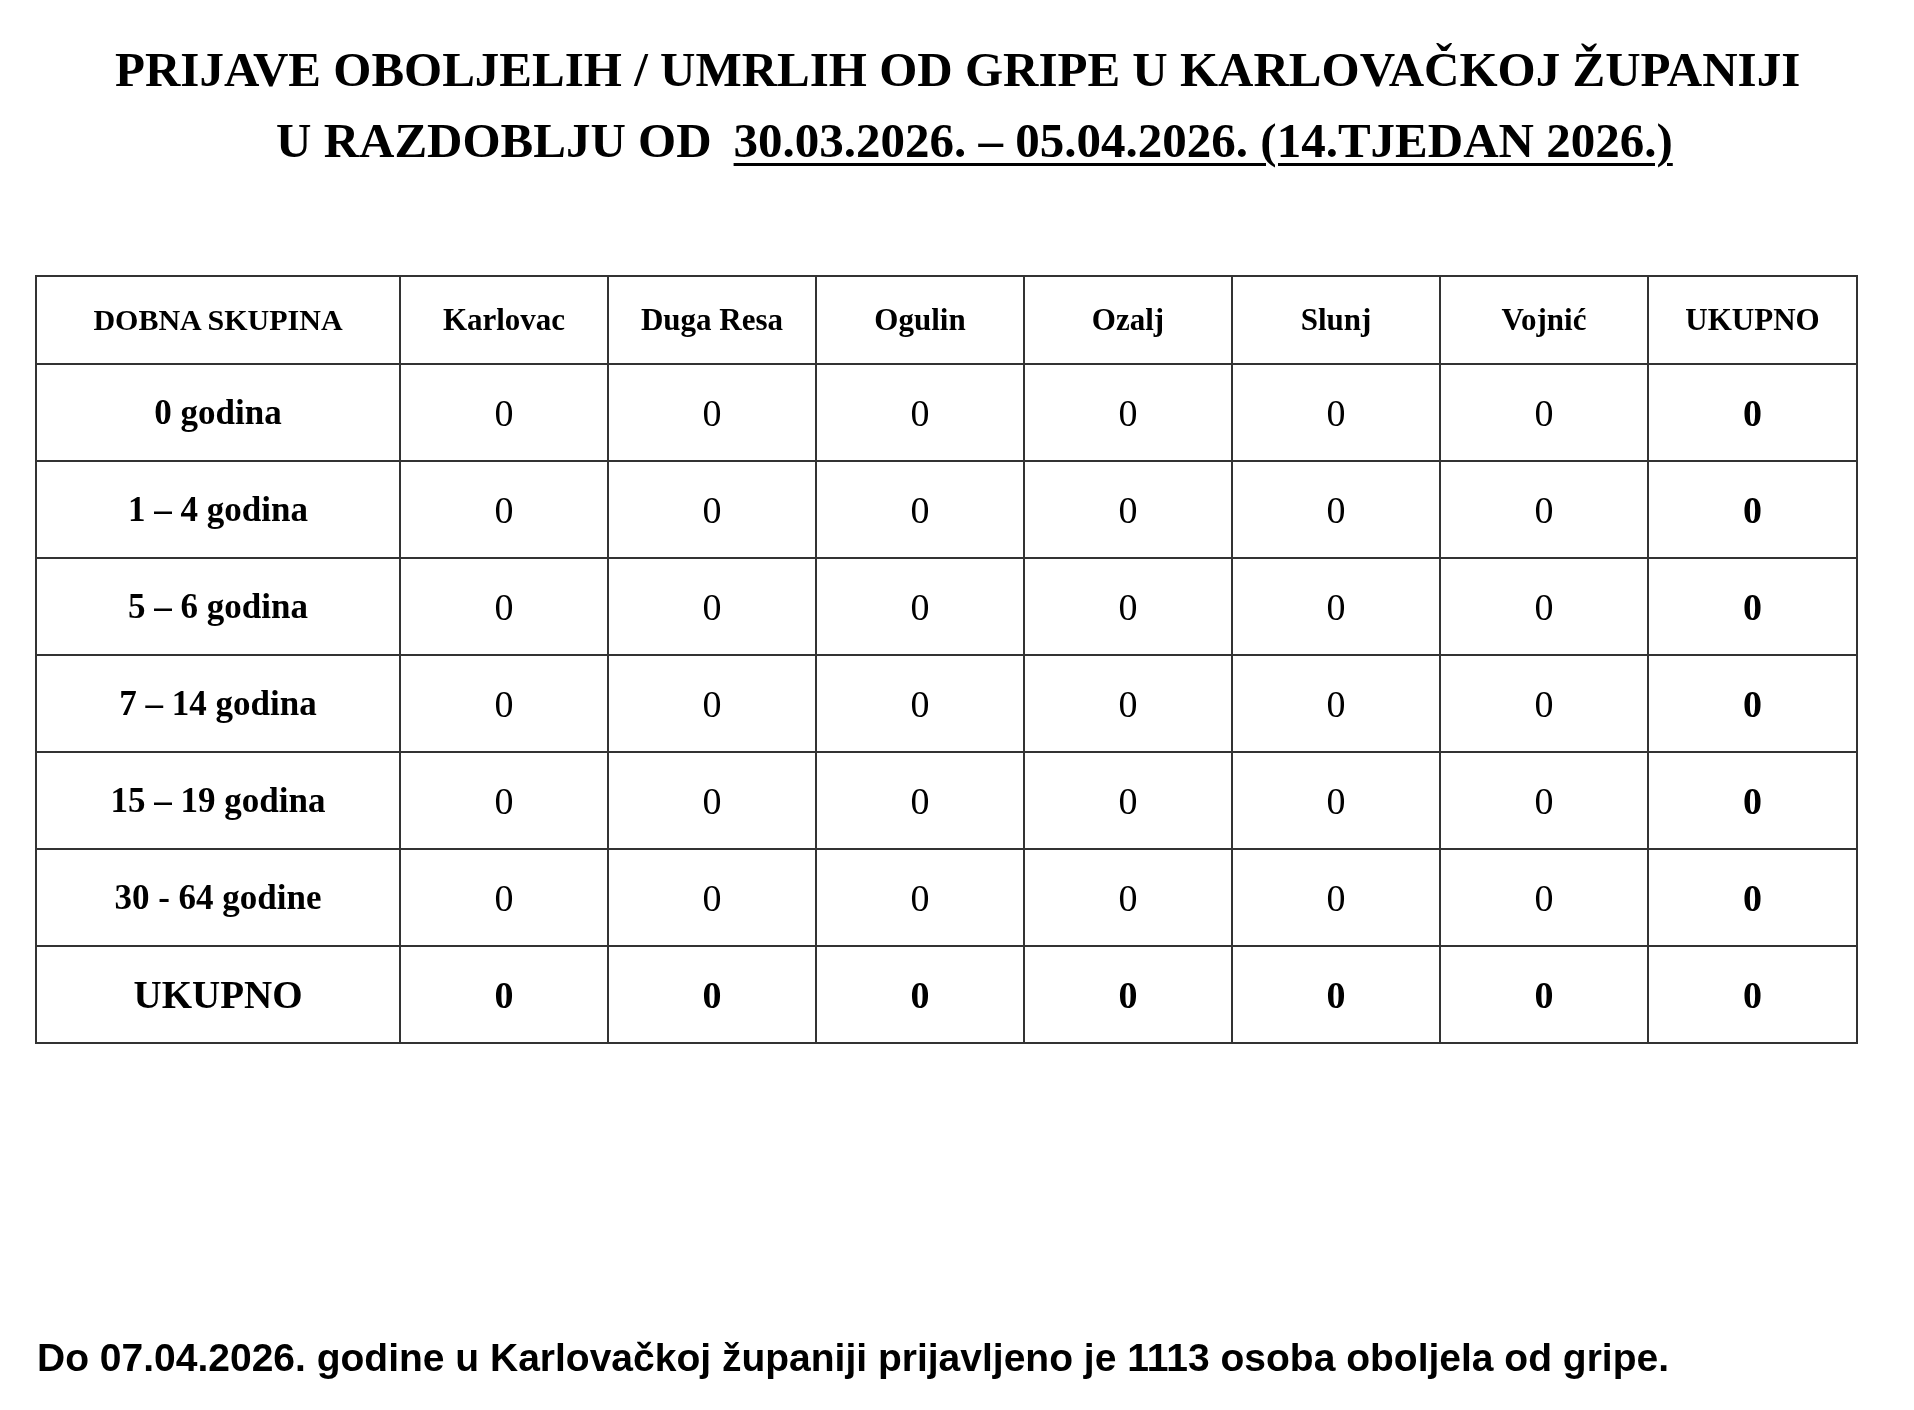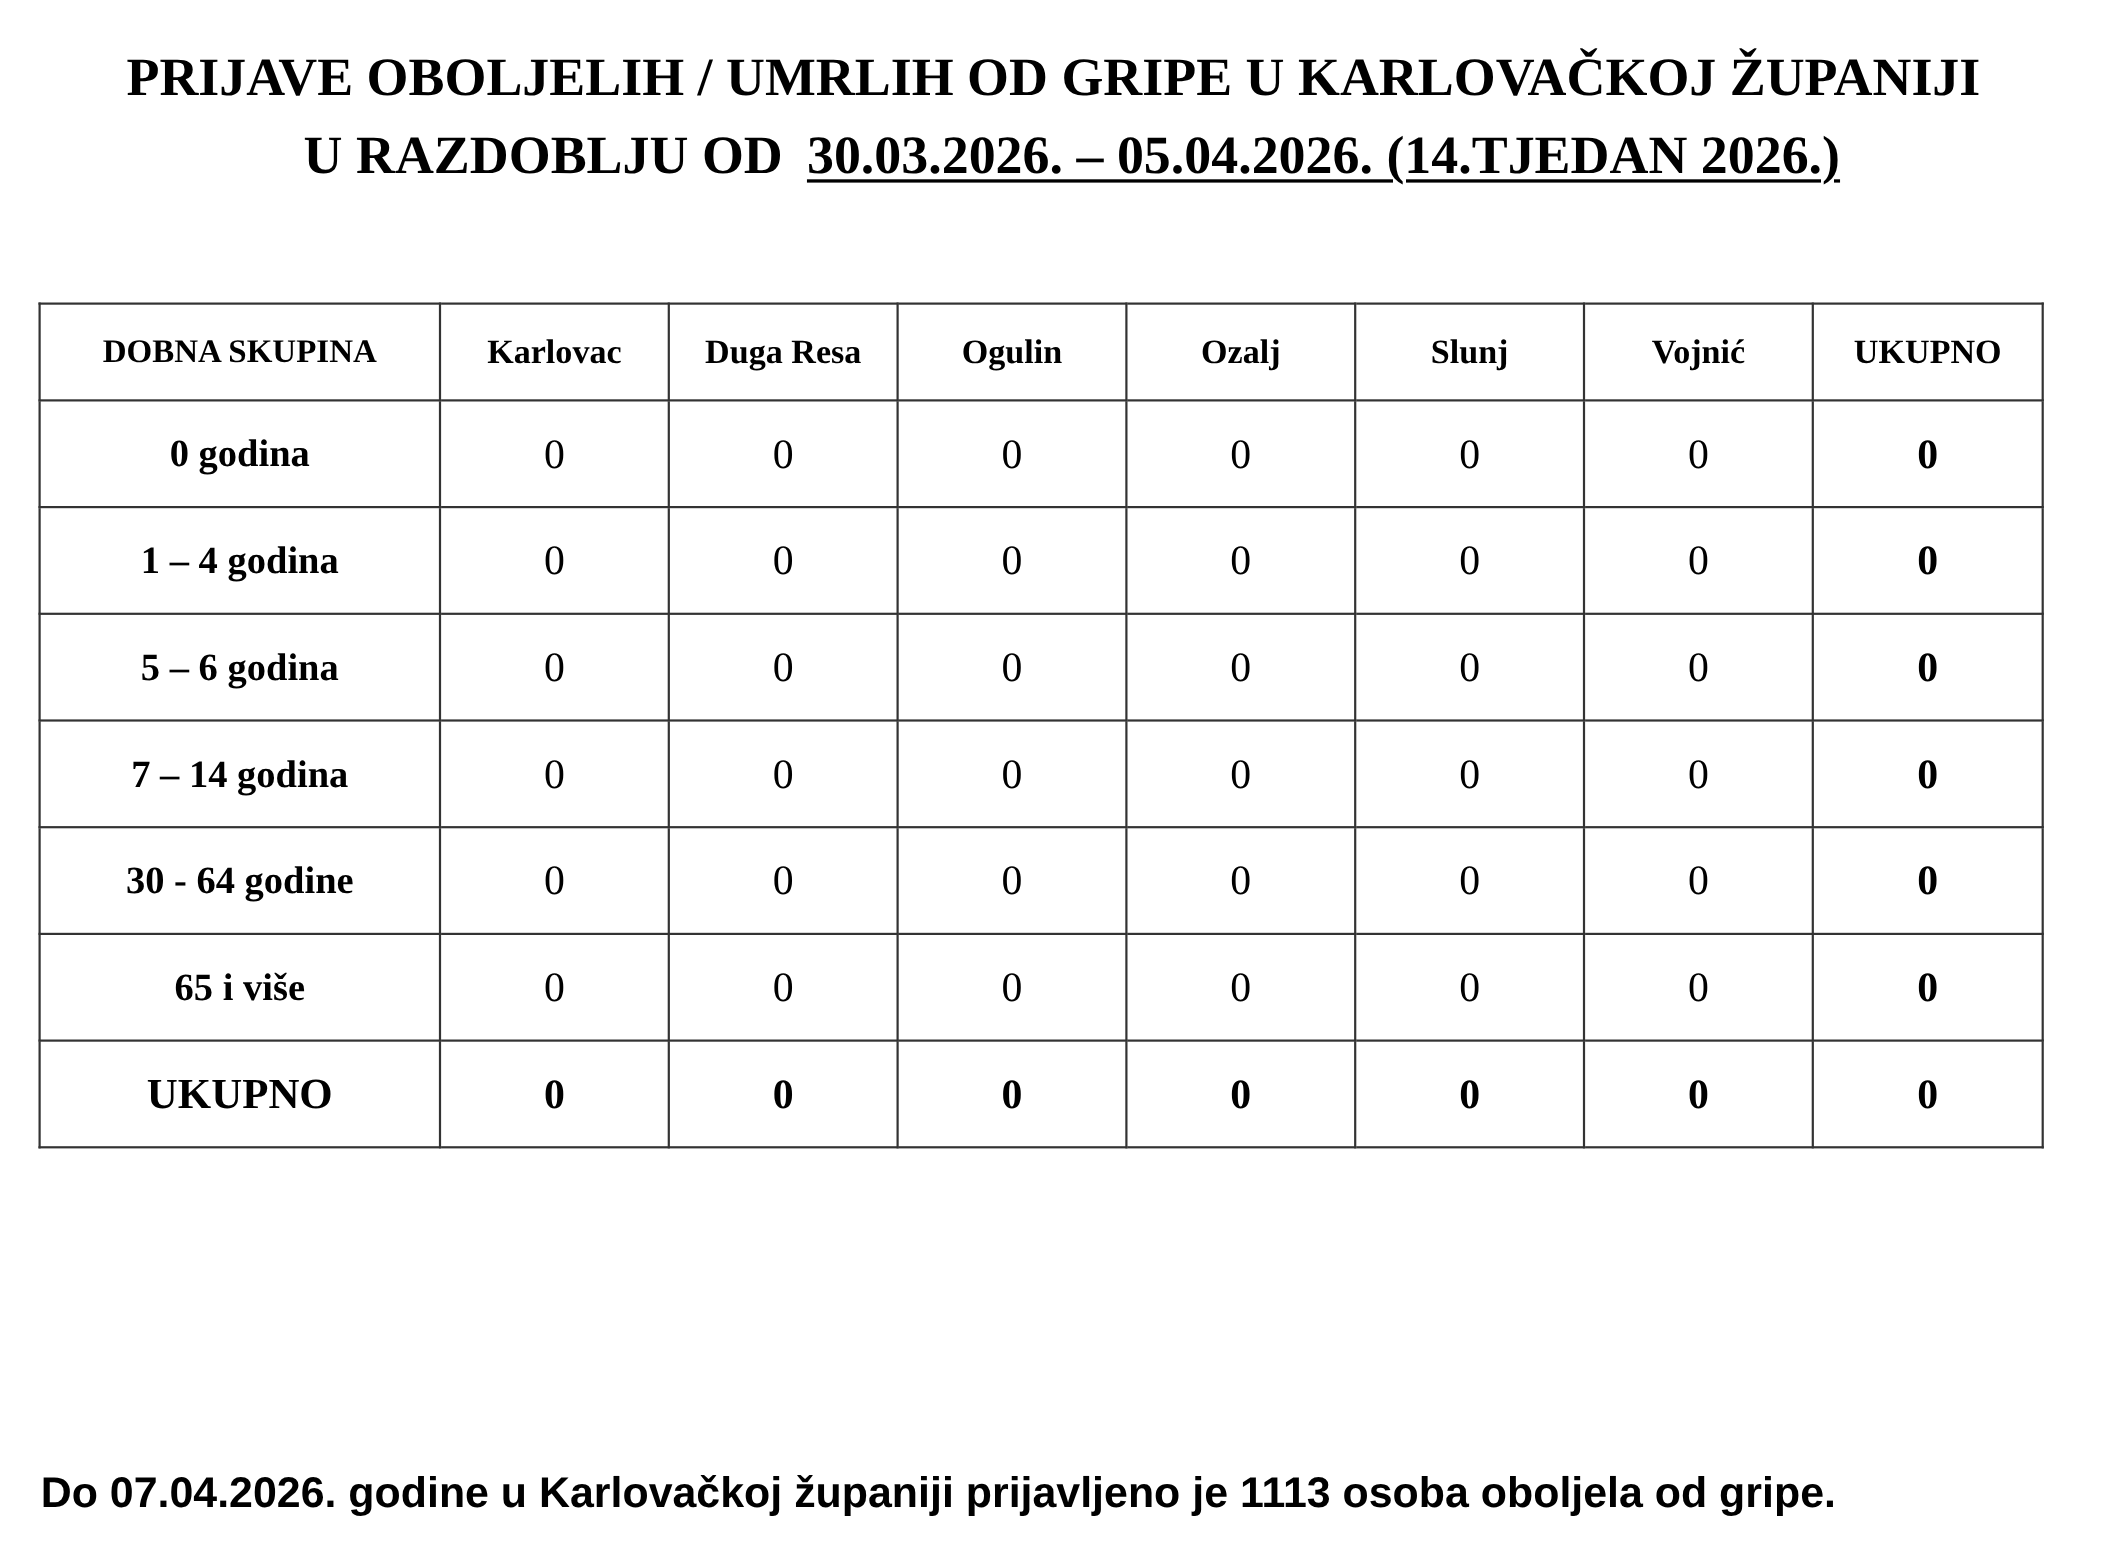--- a/index.html
+++ b/index.html
@@ -99,31 +99,31 @@
       <td class="age">7 – 14 godina</td>
       <td>0</td>
       <td>0</td>
       <td>0</td>
       <td>0</td>
       <td>0</td>
       <td>0</td>
       <td class="total">0</td>
     </tr>
     <tr>
-      <td class="age">30 - 64 godine</td>
+      <td class="age">15 – 19 godina</td>
       <td>0</td>
       <td>0</td>
       <td>0</td>
       <td>0</td>
       <td>0</td>
       <td>0</td>
       <td class="total">0</td>
     </tr>
     <tr>
-      <td class="age">65 i više</td>
+      <td class="age">30 - 64 godine</td>
       <td>0</td>
       <td>0</td>
       <td>0</td>
       <td>0</td>
       <td>0</td>
       <td>0</td>
       <td class="total">0</td>
     </tr>
     <tr class="total-row">
       <td class="age">UKUPNO</td>

